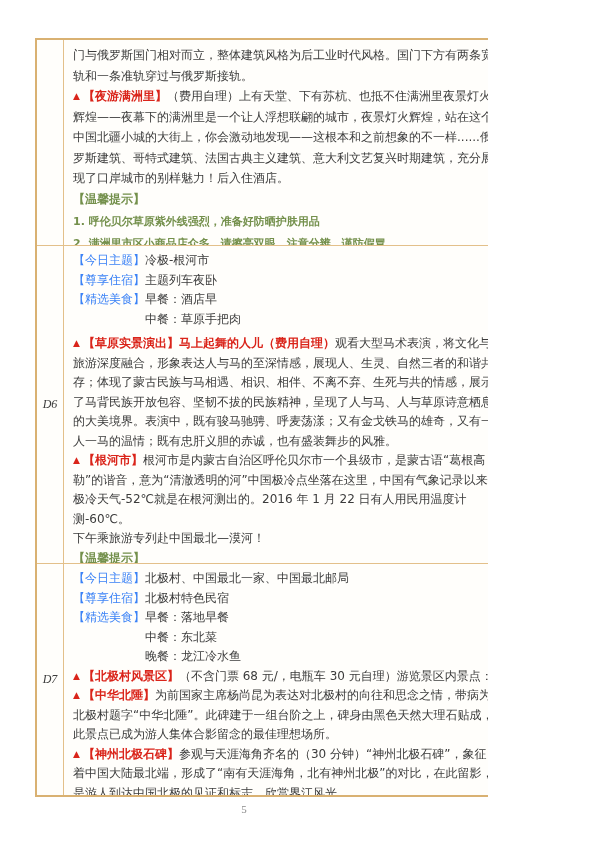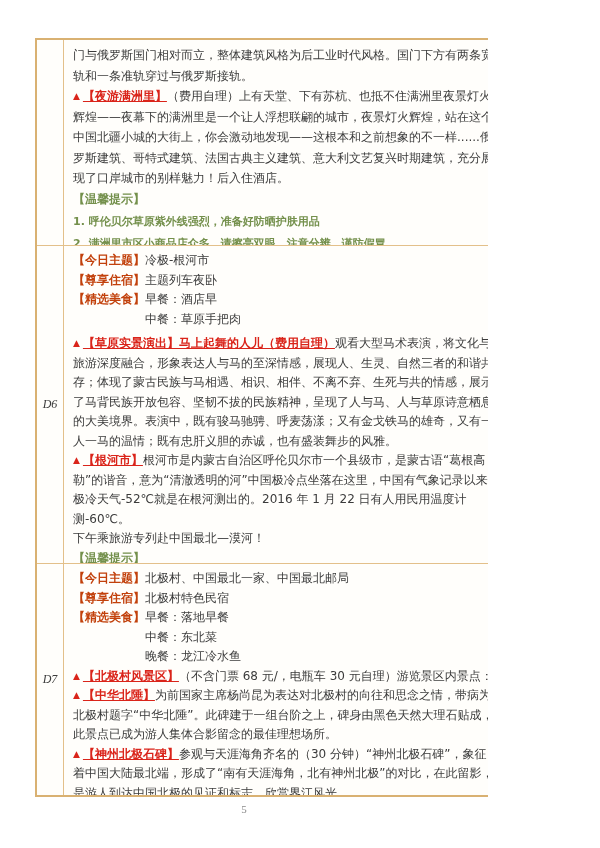--- a/index.html
+++ b/index.html
@@ -33,22 +33,22 @@
   .stay-cell{
     width:57px;flex:0 0 57px;
     display:flex;align-items:center;justify-content:center;text-align:center;
     font-size:12.5px;line-height:28px;white-space:pre-line;color:#3c3c3c;
   }
   .para{margin:0;}
   .para.indent{padding-left:72px;}
   .para.gap-top{margin-top:5px;}
   .para.tip{font-size:11px;line-height:17.5px;margin-top:4px;font-weight:bold;}
   .seg-n{color:#3b3b3b;}
-  .seg-b{color:#c2410c;font-weight:bold;margin-top:12px;}
-  .seg-r{color:#da241a;font-weight:bold;text-decoration:underline;}
+  .seg-b{color:#3b82f6;font-weight:normal;margin-top:12px;}
+  .seg-r{color:#da241a;font-weight:bold;}
   .seg-g{color:#74904c;font-weight:bold;text-align:center;}
   .seg-tri{color:#da241a;font-size:9px;margin-right:3px;vertical-align:1px;}
   .page-number{
     position:absolute;left:0;right:0;top:803px;text-align:center;
     font-family:"Liberation Serif",serif;font-size:11px;color:#8a8a8a;
   }
 </style>
 </head>
 <body>
 

